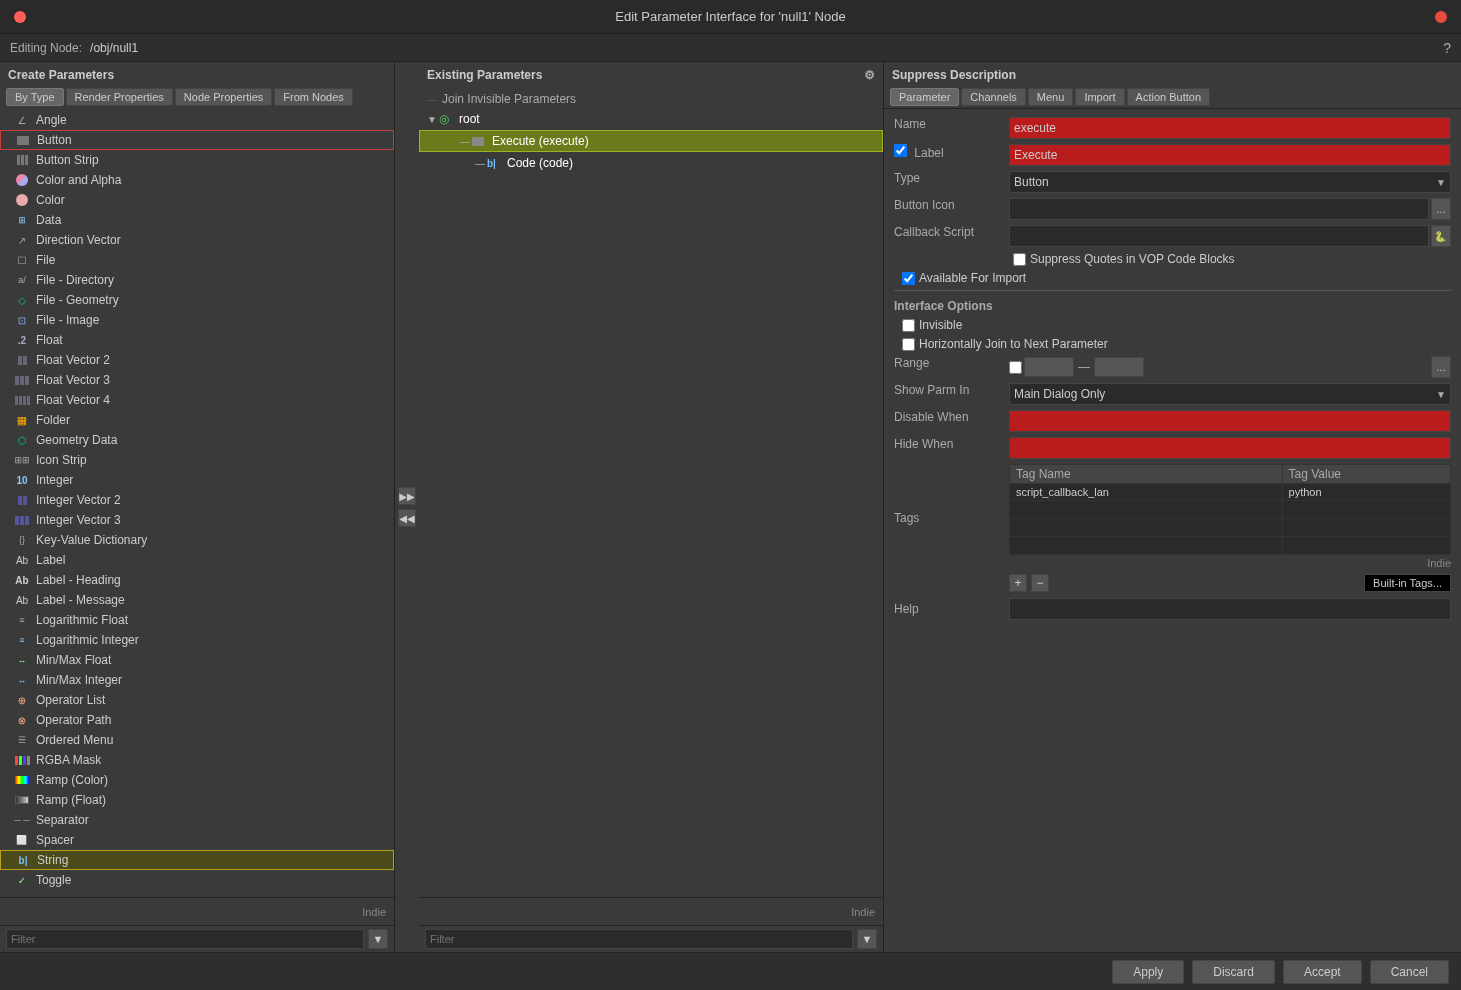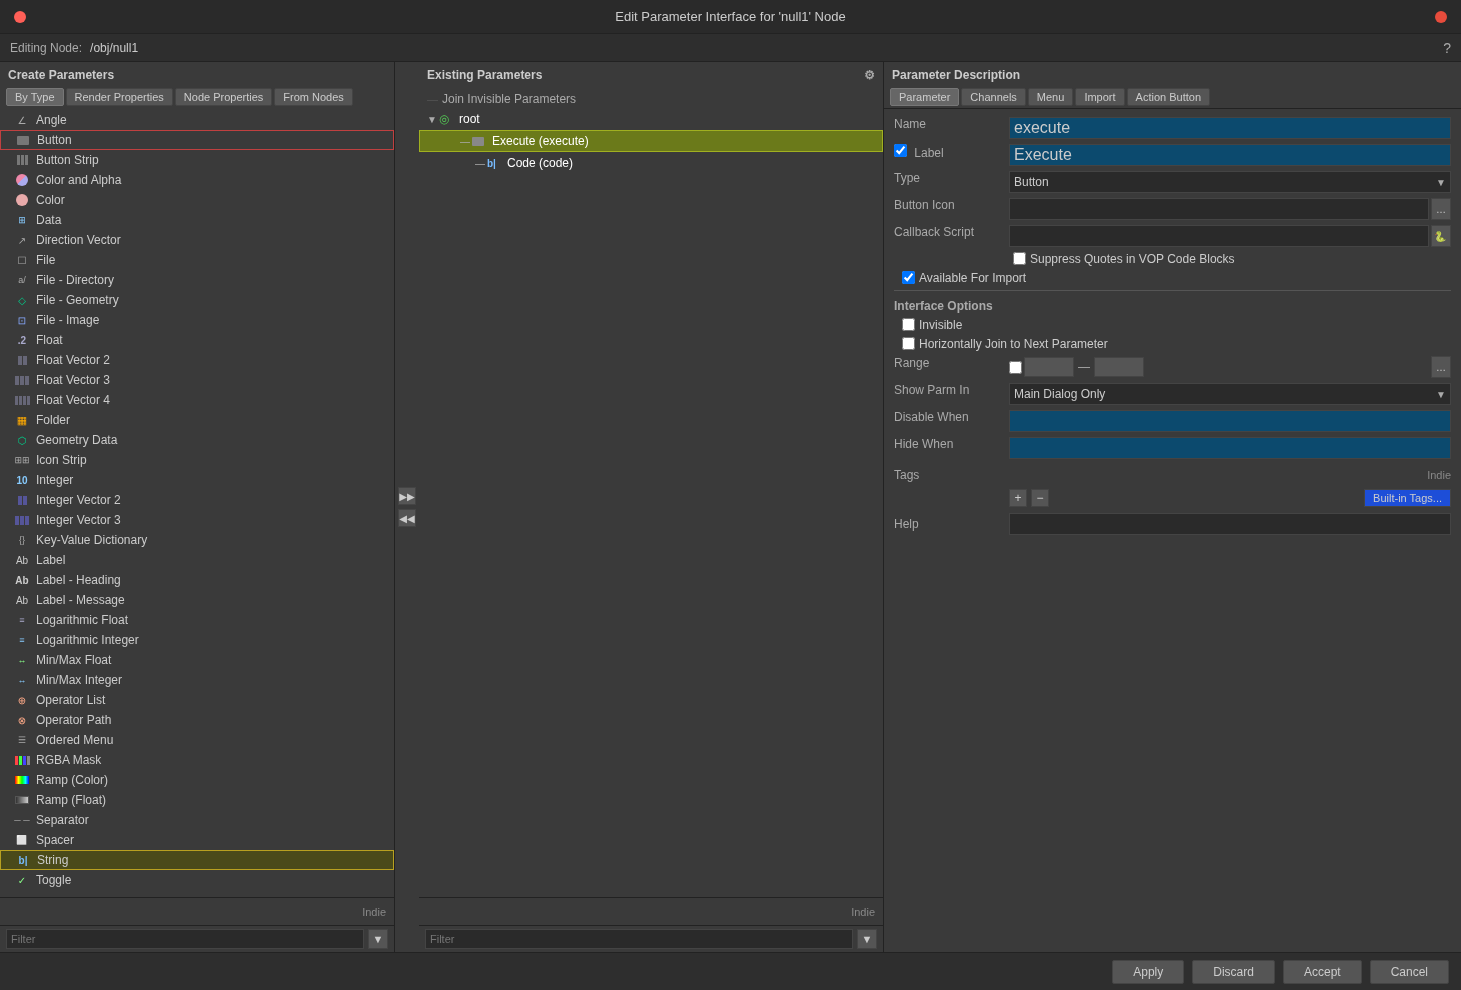--- a/index.html
+++ b/index.html
@@ -297,25 +297,25 @@
     }
     .form-label {
       width: 115px;
       flex-shrink: 0;
       color: #aaa;
       font-size: 12px;
       padding-right: 6px;
     }
     .form-control {
       flex: 1;
-      background: #0c4a6e;
+      background: #b91c1c;
       border: 1px solid #444;
       color: #ccc;
       padding: 2px 4px;
-      font-size: 16px;
+      font-size: 12px;
       height: 22px;
     }
     .form-control-with-btn {
       display: flex;
       flex: 1;
       gap: 2px;
     }
     .form-control-with-btn input {
       flex: 1;
       background: #2a2a2a;
@@ -332,21 +332,21 @@
       width: 20px;
       height: 22px;
       display: flex;
       align-items: center;
       justify-content: center;
       cursor: pointer;
       font-size: 10px;
     }
     .checkbox-row {
       display: flex;
-      align-items: flex-start;
+      align-items: center;
       gap: 4px;
       margin-bottom: 5px;
       padding-left: 4px;
     }
     .checkbox-row input[type=checkbox] { margin: 0; }
     .checkbox-row label { font-size: 12px; color: #ccc; }
 
     .section-title {
       font-size: 12px;
       color: #aaa;
@@ -428,21 +428,21 @@
       color: #ccc;
       width: 18px;
       height: 18px;
       display: flex;
       align-items: center;
       justify-content: center;
       cursor: pointer;
       font-size: 12px;
     }
     .built-in-tags-btn {
-      background: #1d4ed8;
+      background: #000000;
       border: 1px solid #444;
       color: #ccc;
       padding: 2px 8px;
       font-size: 11px;
       cursor: pointer;
       margin-left: auto;
     }
 
     .help-row {
       display: flex;
@@ -884,21 +884,21 @@
     <div class="middle-bottom">
       <span class="indie-label">Indie</span>
     </div>
     <div class="middle-filter">
       <input type="text" class="filter-input" placeholder="Filter" style="">
       <button class="filter-dropdown">▼</button>
     </div>
   </div>
 
   <div id="right-panel">
-    <div class="panel-header">Parameter Description</div>
+    <div class="panel-header">Suppress Description</div>
     <div class="right-tabs">
       <button class="right-tab active">Parameter</button>
       <button class="right-tab">Channels</button>
       <button class="right-tab">Menu</button>
       <button class="right-tab">Import</button>
       <button class="right-tab">Action Button</button>
     </div>
 
     <div class="right-form">
 
@@ -989,20 +989,46 @@
 
       <div class="form-row">
         <span class="form-label">Hide When</span>
         <input type="text" class="form-control" value="" style="">
       </div>
 
       <div class="tags-section">
         <div class="tags-header form-row">
           <span class="form-label">Tags</span>
           <div style="flex:1;">
+            <table class="tags-table">
+              <thead>
+                <tr>
+                  <th>Tag Name</th>
+                  <th>Tag Value</th>
+                </tr>
+              </thead>
+              <tbody>
+                <tr class="list-item">
+                  <td>script_callback_lan</td>
+                  <td>python</td>
+                </tr>
+                <tr class="empty list-item">
+                    <td></td>
+                    <td></td>
+                  </tr>
+                <tr class="empty list-item">
+                    <td></td>
+                    <td></td>
+                  </tr>
+                <tr class="empty list-item">
+                    <td></td>
+                    <td></td>
+                  </tr>
+              </tbody>
+            </table>
             <div style="display:flex;align-items:center;justify-content:flex-end;padding:2px 0;font-size:11px;color:#888;">
               <span class="indie-label">Indie</span>
             </div>
           </div>
         </div>
         <div class="tags-bottom" style="margin-left:115px;">
           <div class="tags-add-btn">+</div>
           <div class="tags-remove-btn">−</div>
           <div class="built-in-tags-btn">Built-in Tags...</div>
         </div>

